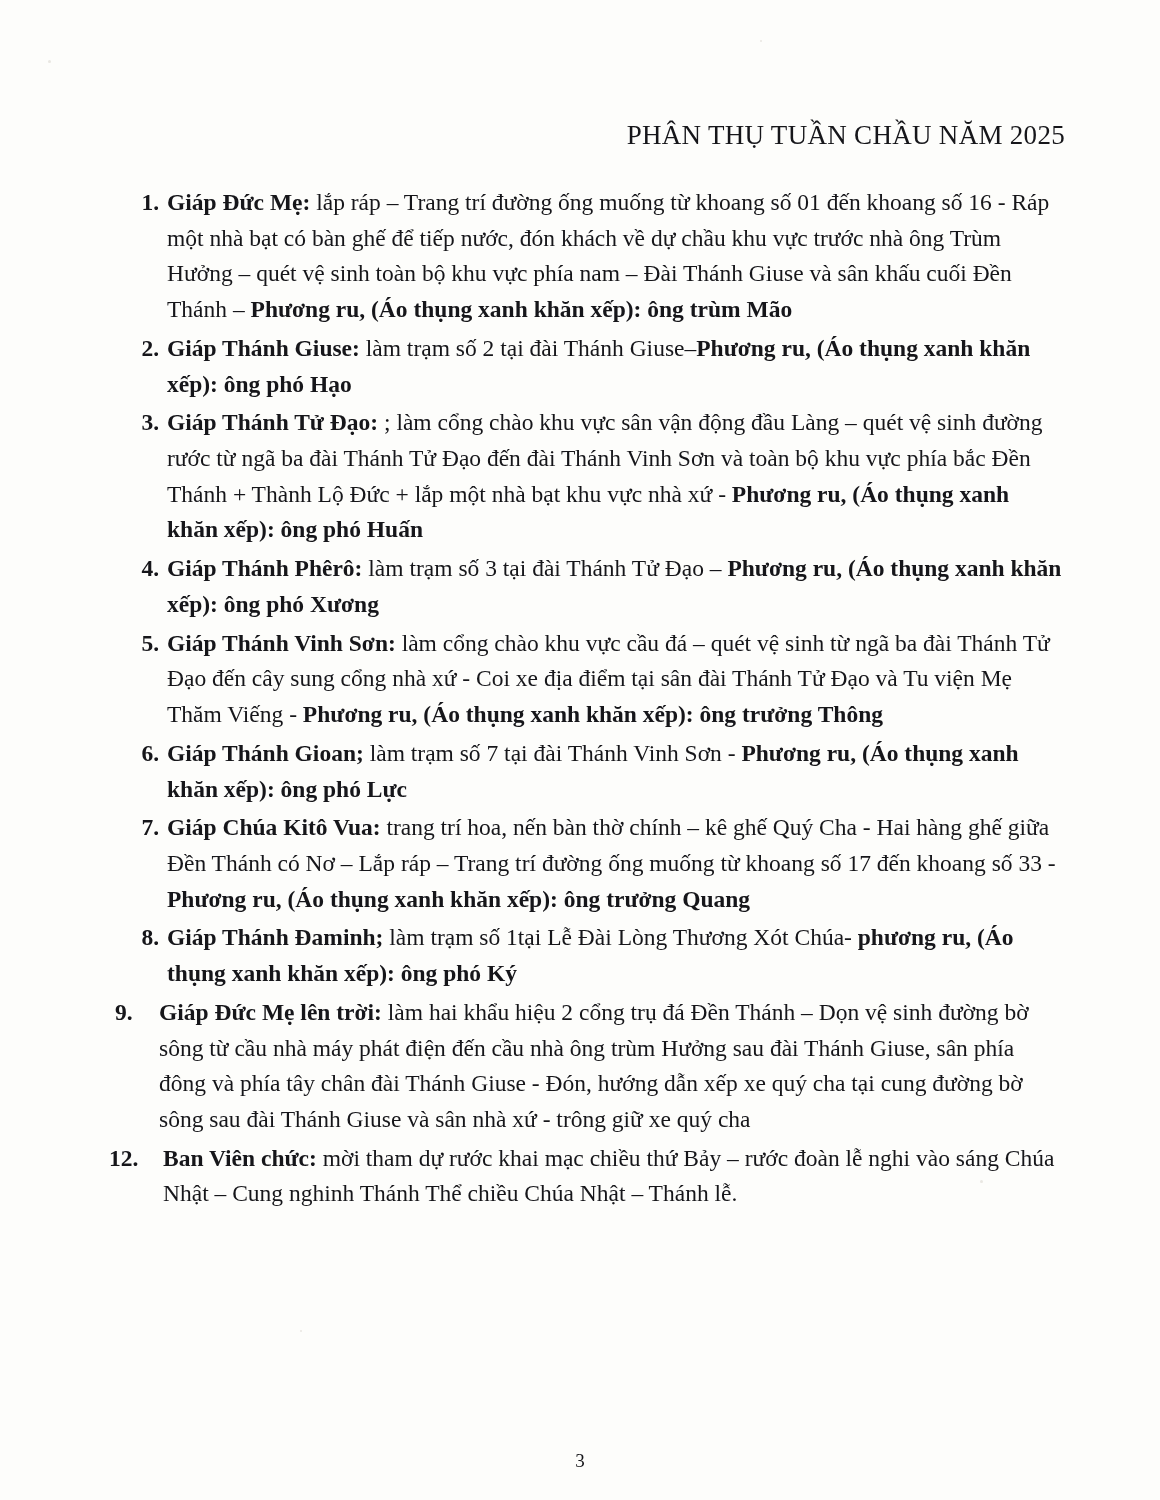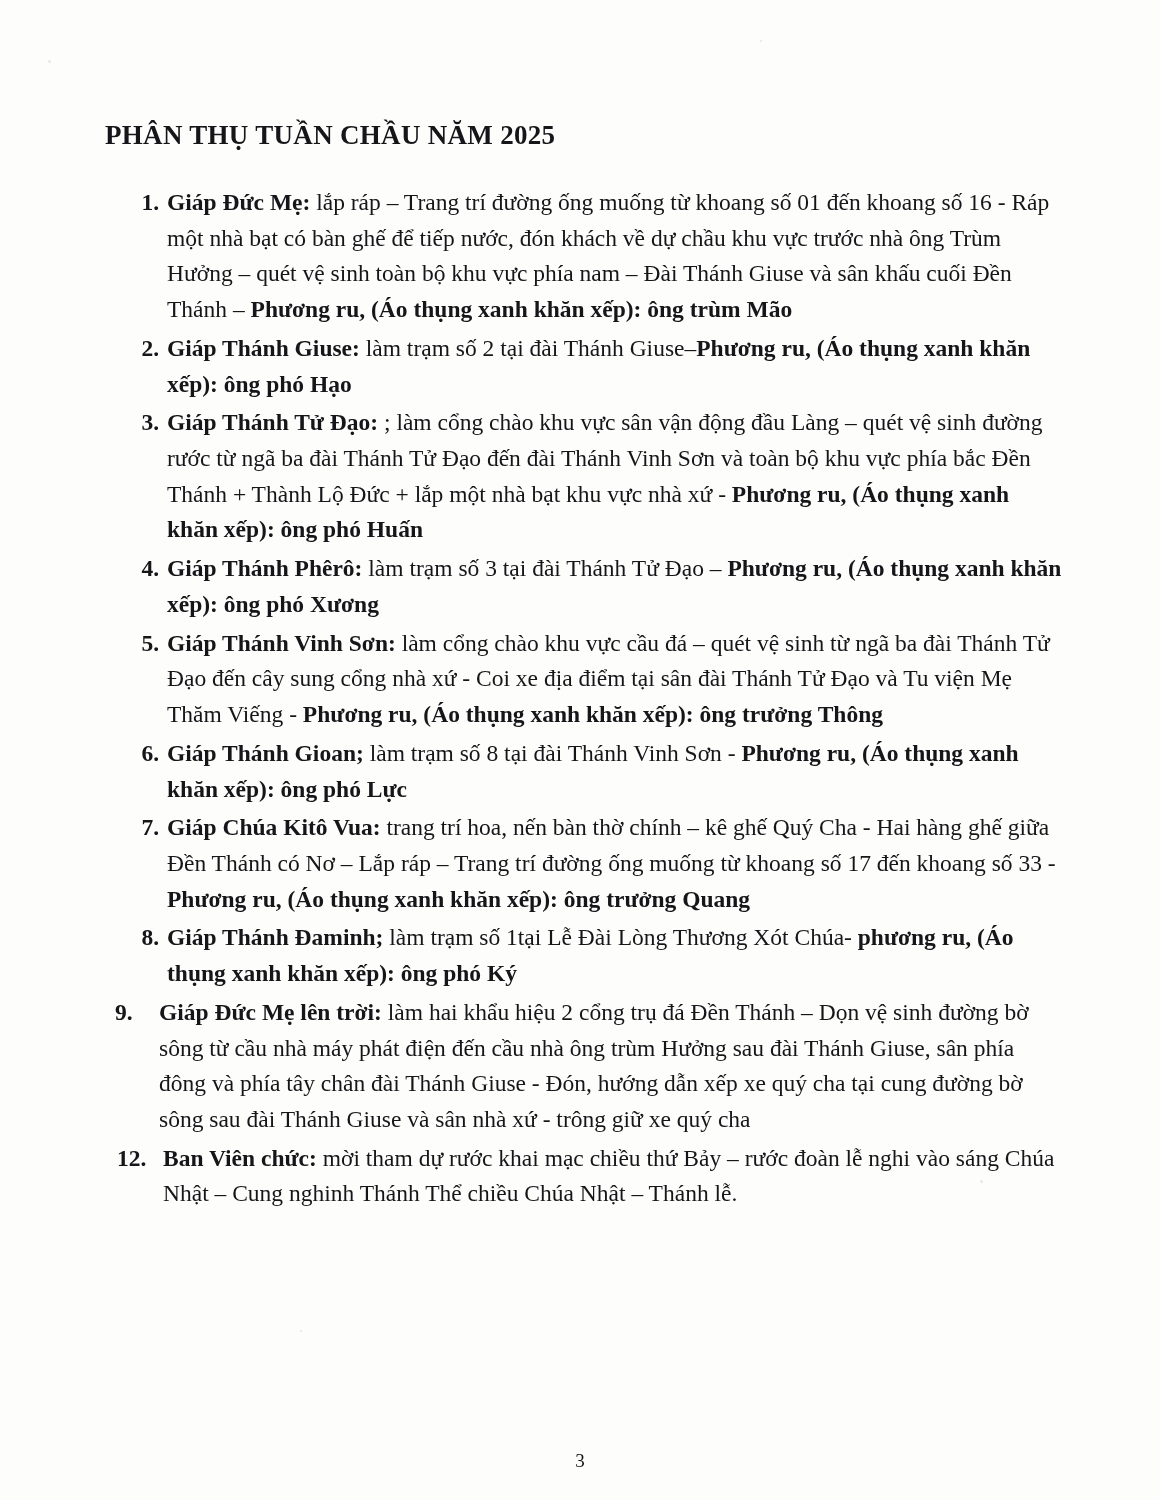--- a/index.html
+++ b/index.html
@@ -15,23 +15,23 @@
     position: relative;
     overflow: hidden;
   }
   .page {
     position: absolute;
     inset: 0;
     padding: 120px 95px 40px 105px;
     box-sizing: border-box;
   }
   .doc-title {
-    text-align: left;
+    text-align: right;
     font-size: 27px;
-    font-weight: bold;
+    font-weight: normal;
     letter-spacing: 0.3px;
     margin: 0 0 34px 0;
   }
   ol.items {
     list-style: none;
     margin: 0;
     padding: 0;
   }
   ol.items > li {
     position: relative;
@@ -109,42 +109,42 @@
       <span class="b">Giáp Thánh Phêrô:</span><span class="body-text"> làm trạm số 3 tại đài Thánh Tử Đạo – </span><span class="b">Phương ru, (Áo thụng xanh khăn xếp): ông phó Xương</span>
     </li>
 
     <li>
       <span class="num">5.</span>
       <span class="b">Giáp Thánh Vinh Sơn:</span><span class="body-text"> làm cổng chào khu vực cầu đá – quét vệ sinh từ ngã ba đài Thánh Tử Đạo đến cây sung cổng nhà xứ -  Coi xe địa điểm tại sân đài Thánh Tử Đạo và Tu viện Mẹ Thăm Viếng - </span><span class="b">Phương ru, (Áo thụng xanh khăn xếp): ông trưởng Thông</span>
     </li>
 
     <li>
       <span class="num">6.</span>
-      <span class="b">Giáp Thánh Gioan;</span><span class="body-text"> làm trạm số 8 tại đài Thánh Vinh Sơn - </span><span class="b">Phương ru, (Áo thụng xanh khăn xếp): ông phó Lực</span>
+      <span class="b">Giáp Thánh Gioan;</span><span class="body-text"> làm trạm số 7 tại đài Thánh Vinh Sơn - </span><span class="b">Phương ru, (Áo thụng xanh khăn xếp): ông phó Lực</span>
     </li>
 
     <li>
       <span class="num">7.</span>
       <span class="b">Giáp Chúa Kitô Vua:</span><span class="body-text"> trang trí hoa, nến bàn thờ chính – kê ghế Quý Cha -   Hai hàng ghế giữa Đền Thánh có Nơ – Lắp ráp – Trang trí đường ống muống từ khoang số 17 đến khoang số 33 - </span><span class="b">Phương ru, (Áo thụng xanh khăn xếp): ông trưởng Quang</span>
     </li>
 
     <li>
       <span class="num">8.</span>
       <span class="b">Giáp Thánh Đaminh;</span><span class="body-text"> làm trạm số 1tại Lễ Đài Lòng Thương Xót Chúa- </span><span class="b">phương ru, (Áo thụng xanh khăn xếp): ông phó Ký</span>
     </li>
 
     <li class="tight" style="padding-left:54px;">
       <span class="num" style="left:10px;">9.</span>
       <span class="b">Giáp Đức Mẹ lên trời:</span><span class="body-text"> làm hai khẩu hiệu 2 cổng trụ đá Đền Thánh – Dọn vệ sinh đường bờ sông từ cầu nhà máy phát điện đến cầu nhà ông trùm Hưởng sau đài Thánh Giuse, sân phía đông và phía tây chân đài Thánh Giuse - Đón, hướng dẫn xếp xe quý cha tại cung đường bờ sông sau đài Thánh Giuse và sân nhà xứ -  trông giữ xe quý cha</span>
     </li>
 
 
 
     <li class="tight" style="padding-left:58px;">
-      <span class="num" style="left:12px;">12.</span>
+      <span class="num" style="left:4px;">12.</span>
       <span class="b">Ban Viên chức:</span><span class="body-text"> mời tham dự rước khai mạc chiều thứ Bảy – rước đoàn lễ nghi vào sáng Chúa Nhật – Cung nghinh Thánh Thể chiều Chúa Nhật – Thánh lễ.</span>
     </li>
 
   </ol>
 
   <div class="page-number">3</div>
 
   <span class="speck" style="left:48px;top:60px;width:3px;height:3px;"></span>
   <span class="speck" style="left:760px;top:40px;width:2px;height:2px;"></span>
   <span class="speck" style="left:980px;top:1180px;width:3px;height:3px;"></span>

